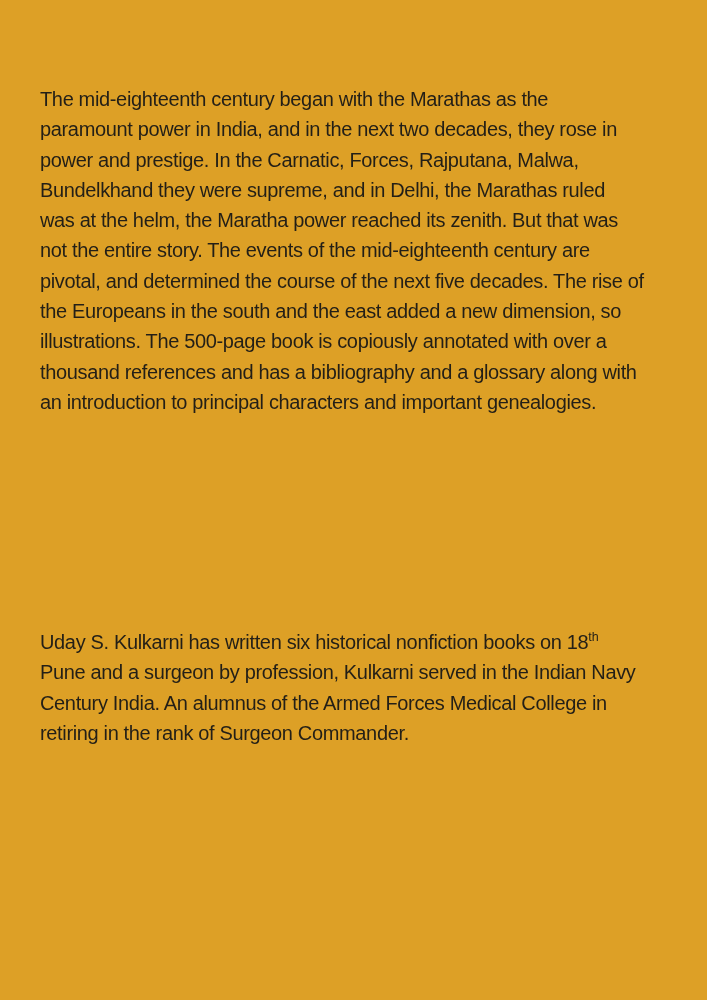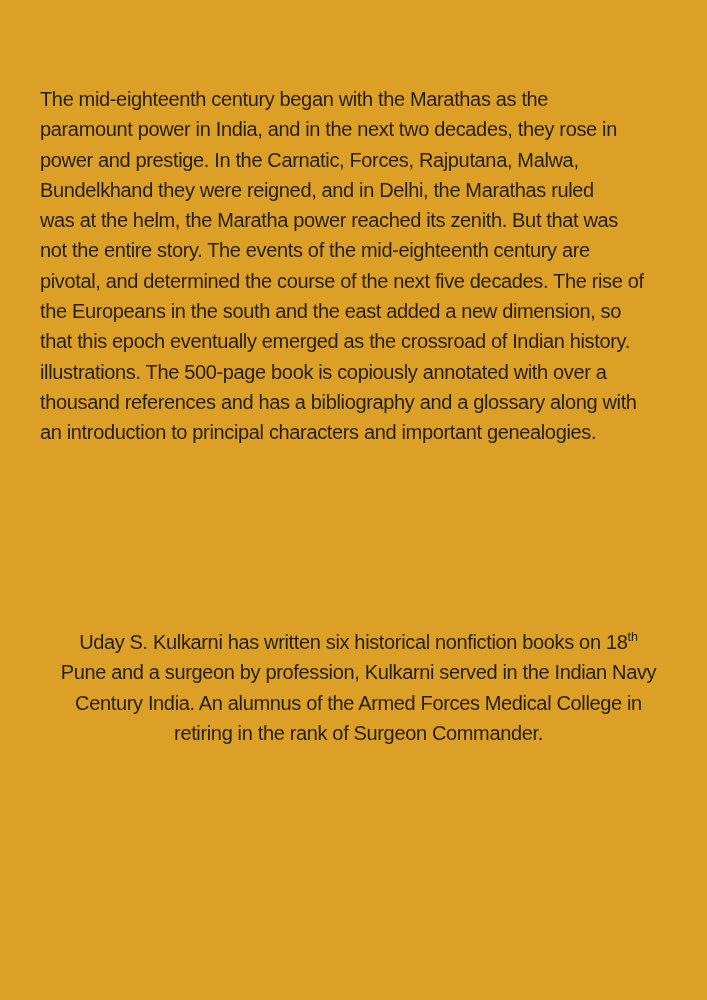--- a/index.html
+++ b/index.html
@@ -22,21 +22,21 @@
     height: 1000px;
     font-family: "Liberation Sans", sans-serif;
     color: var(--fg);
   }
   .paragraph {
     position: absolute;
     left: 40px;
     right: 30px;
   }
   .synopsis { top: 84px; }
-  .bio { top: 627px; text-align: center; }
+  .bio { top: 627px; }
   .line {
     font-size: 20px;
     line-height: 30.3px;
     letter-spacing: -0.35px;
     white-space: nowrap;
   }
   sup.ordinal {
     font-size: 12.5px;
     line-height: 0;
     vertical-align: super;
@@ -45,26 +45,25 @@
 </style>
 </head>
 <body>
 
 <div class="page">
 
   <div class="paragraph synopsis">
     <div class="line">The mid-eighteenth century began with the Marathas as the</div>
     <div class="line">paramount power in India, and in the next two decades, they rose in</div>
     <div class="line">power and prestige. In the Carnatic, Forces, Rajputana, Malwa,</div>
-    <div class="line">Bundelkhand they were reigned, and in Delhi, the Marathas ruled</div>
+    <div class="line">Bundelkhand they were supreme, and in Delhi, the Marathas ruled</div>
     <div class="line">was at the helm, the Maratha power reached its zenith. But that was</div>
     <div class="line">not the entire story. The events of the mid-eighteenth century are</div>
     <div class="line">pivotal, and determined the course of the next five decades. The rise of</div>
     <div class="line">the Europeans in the south and the east added a new dimension, so</div>
-    <div class="line">that this epoch eventually emerged as the crossroad of Indian history.</div>
     <div class="line">illustrations. The 500-page book is copiously annotated with over a</div>
     <div class="line">thousand references and has a bibliography and a glossary along with</div>
     <div class="line">an introduction to principal characters and important genealogies.</div>
   </div>
 
   <div class="paragraph bio">
     <div class="line">
       <span>Uday S. Kulkarni has written six historical nonfiction books on 18</span><sup class="ordinal">th</sup>
     </div>
     <div class="line">Pune and a surgeon by profession, Kulkarni served in the Indian Navy</div>

